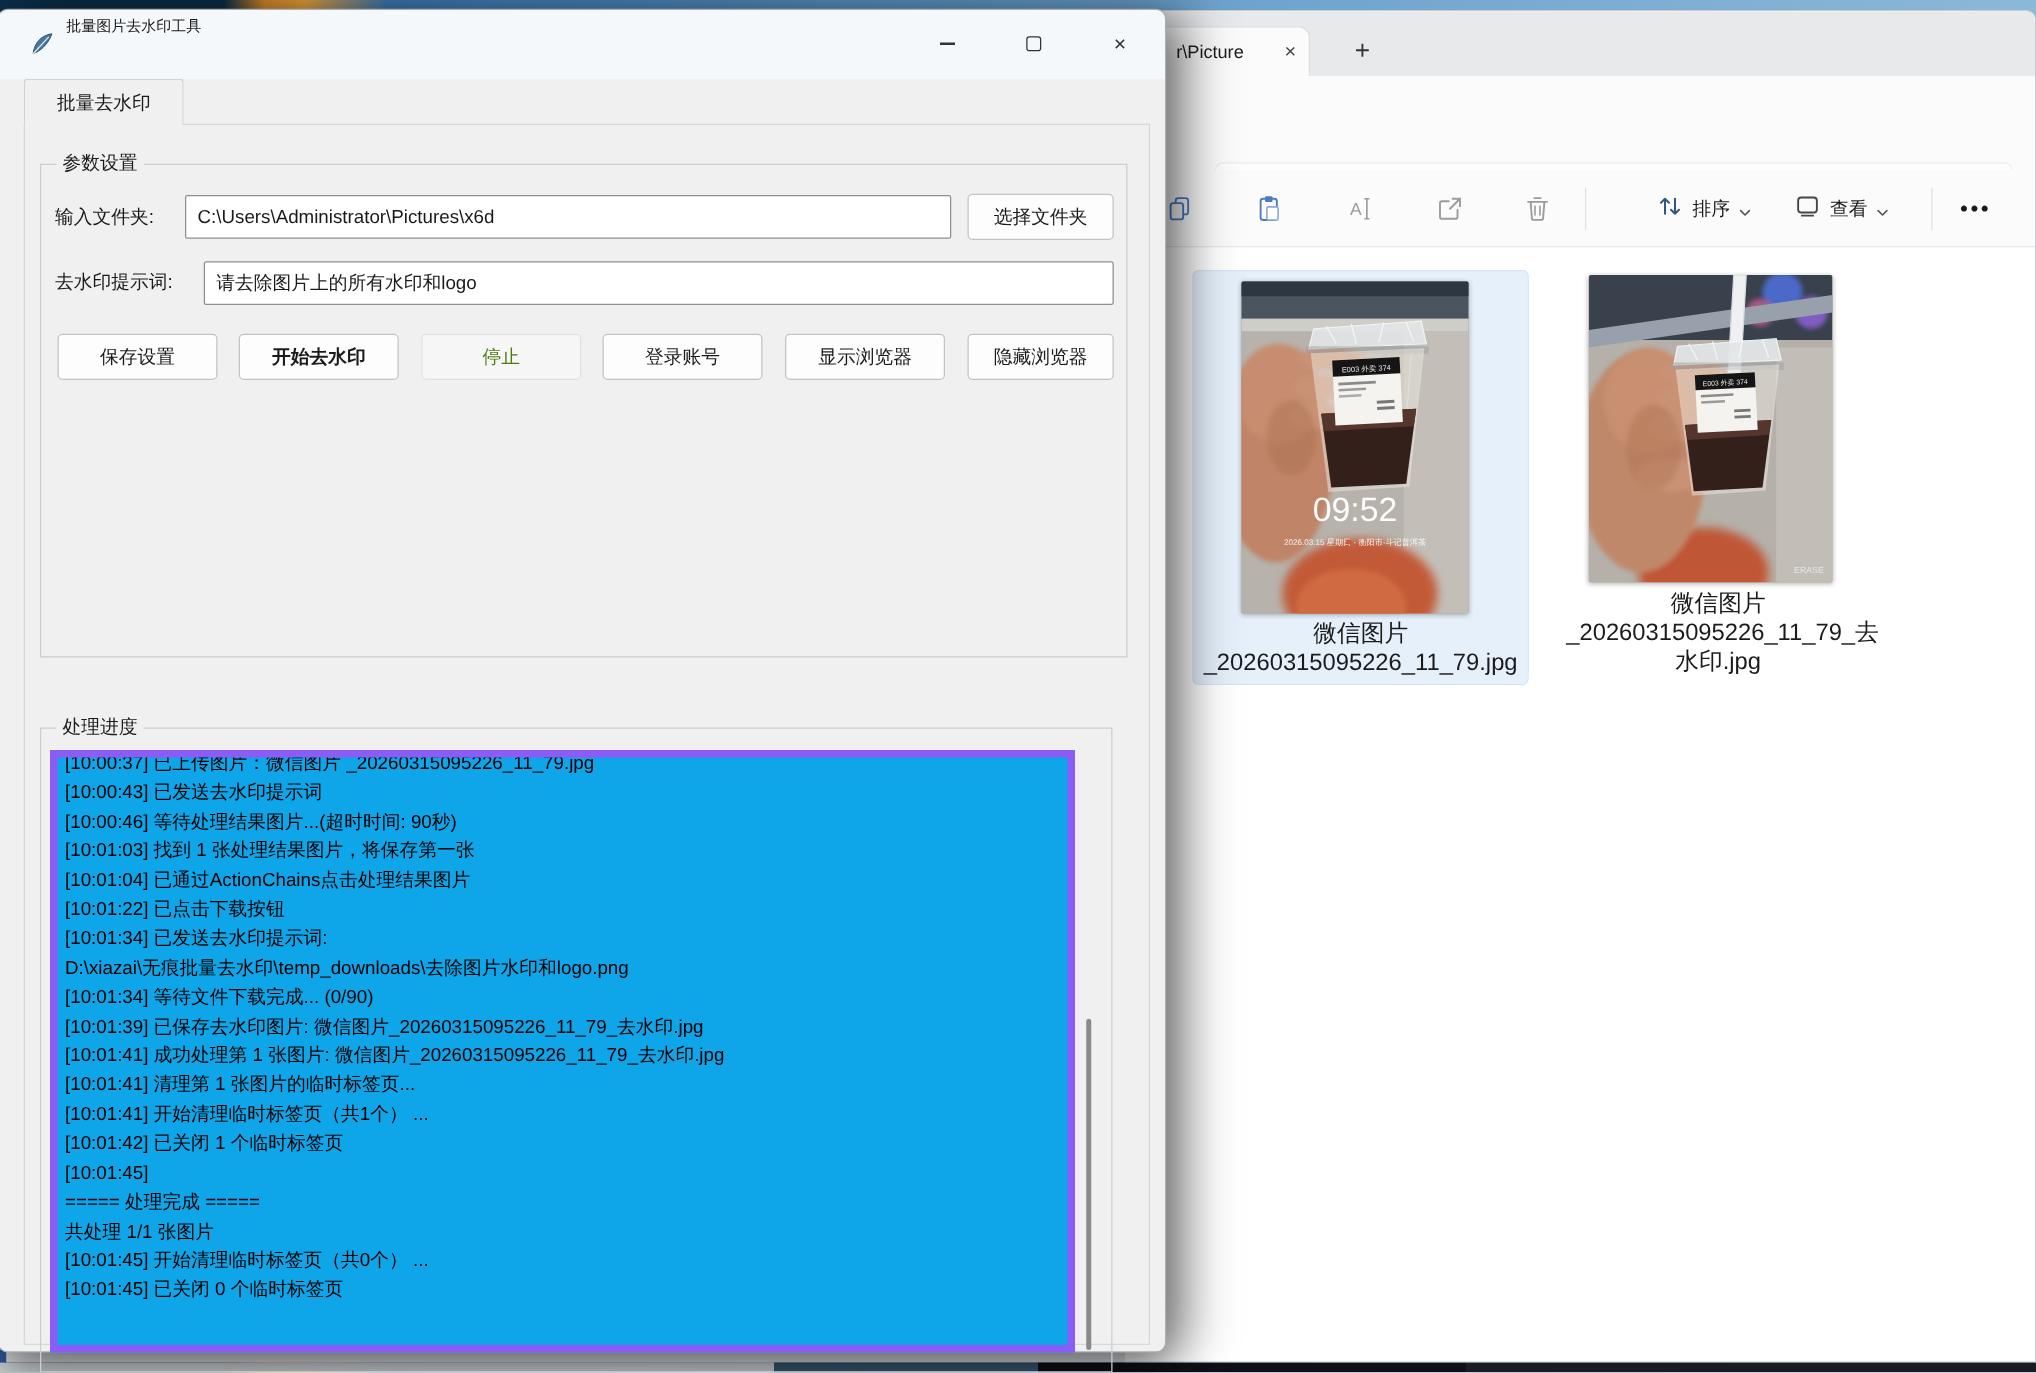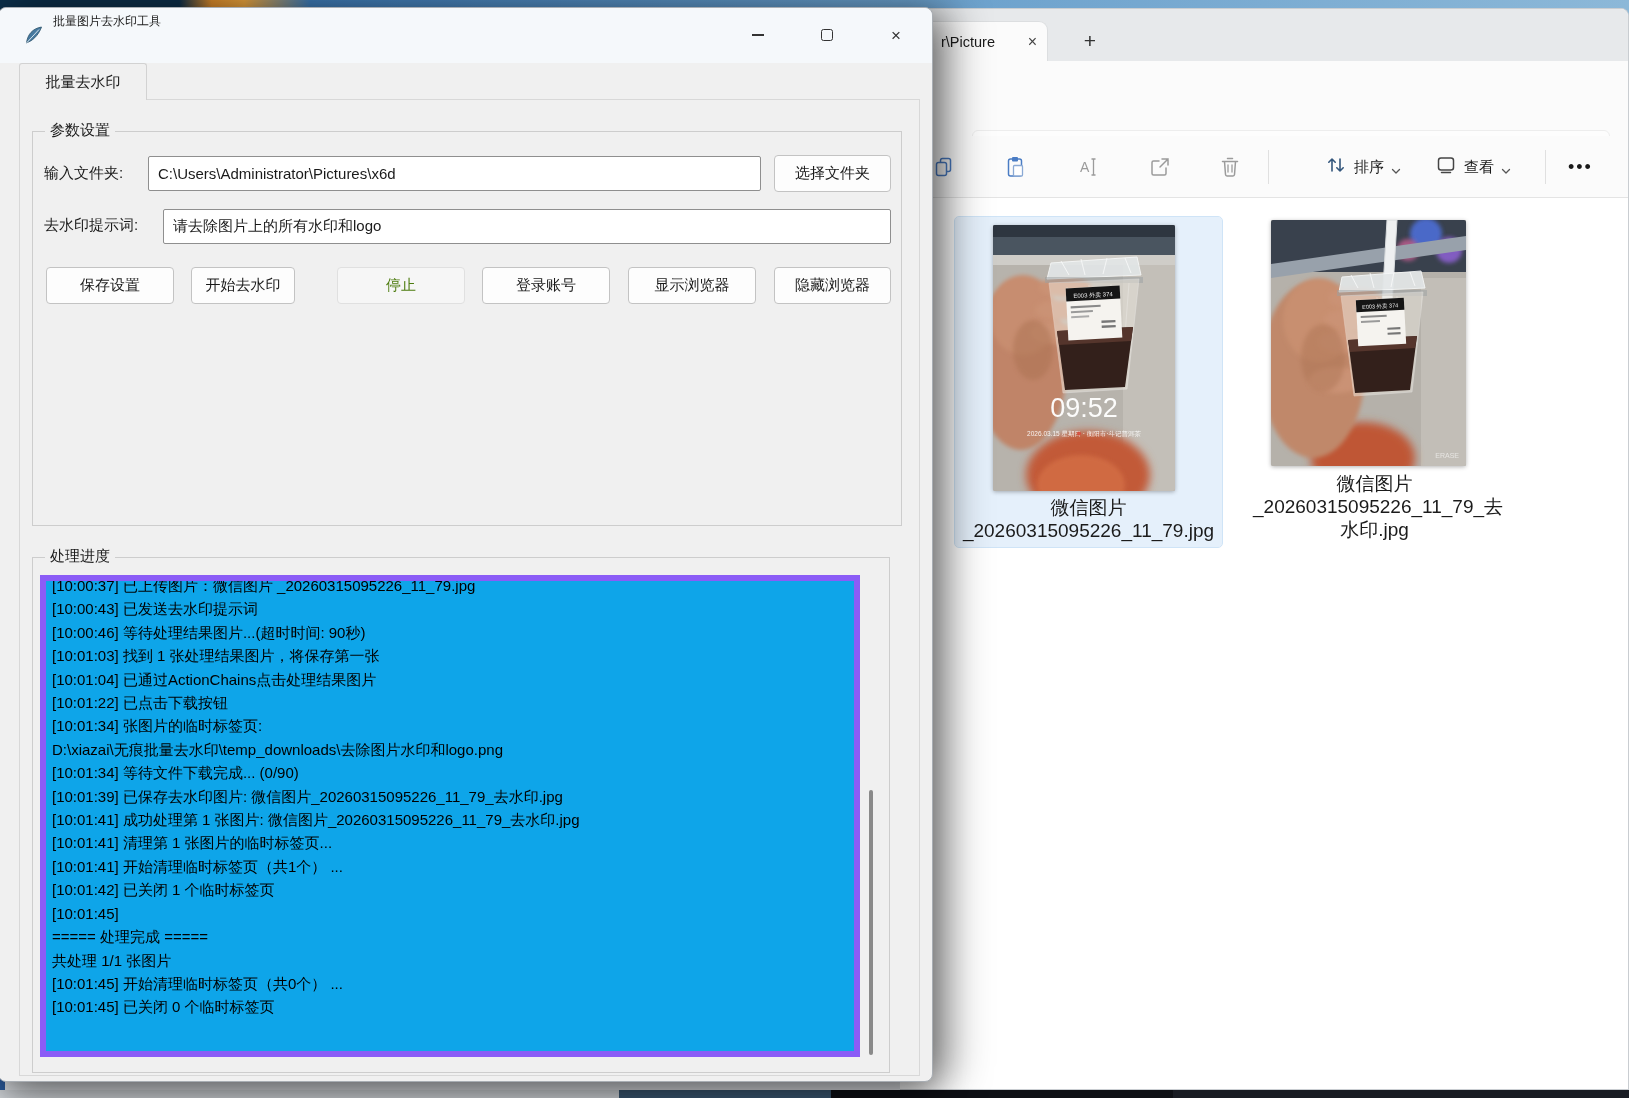--- a/index.html
+++ b/index.html
@@ -327,39 +327,39 @@
       <span class="gb-label">参数设置</span>
 
       <span class="abs fld-label" style="left:11px;top:32px;">输入文件夹:</span>
       <input class="abs tk-entry" style="left: 115px; top: 24px; width: 613px; height: 35px;" readonly="" value="C:\Users\Administrator\Pictures\x6d">
       <div class="abs tk-btn" style="left:741px;top:23px;width:117px;height:37px;">选择文件夹</div>
 
       <span class="abs fld-label" style="left:11px;top:84px;">去水印提示词:</span>
       <input class="abs tk-entry" style="left: 130px; top: 77px; width: 728px; height: 35px;" readonly="" value="请去除图片上的所有水印和logo">
 
       <div class="abs tk-btn" style="left:13px;top:135px;width:128px;height:37px;">保存设置</div>
-      <div class="abs tk-btn" style="left:158px;top:135px;width:104px;height:37px;">开始去水印</div>
+      <div class="abs tk-btn" style="left:158px;top:135px;width:128px;height:37px;font-weight:bold;">开始去水印</div>
       <div class="abs tk-btn disabled" style="left:304px;top:135px;width:128px;height:37px;">停止</div>
       <div class="abs tk-btn" style="left:449px;top:135px;width:128px;height:37px;">登录账号</div>
       <div class="abs tk-btn" style="left:595px;top:135px;width:128px;height:37px;">显示浏览器</div>
       <div class="abs tk-btn" style="left:741px;top:135px;width:117px;height:37px;">隐藏浏览器</div>
 
     </div>
 
-    <div class="abs gb" style="left:33px;top:549px;width:858px;height:516px;text-decoration:underline;">
+    <div class="abs gb" style="left:33px;top:574px;width:858px;height:516px;text-decoration:underline;">
       <span class="gb-label">处理进度</span>
       <div class="abs log" style="left:7px;top:17px;width:820px;height:482px;">
         <div class="log-inner">
           <div class="logline">[10:00:37] 已上传图片：微信图片 _20260315095226_11_79.jpg</div>
           <div class="logline">[10:00:43] 已发送去水印提示词</div>
           <div class="logline">[10:00:46] 等待处理结果图片...(超时时间: 90秒)</div>
           <div class="logline">[10:01:03] 找到 1 张处理结果图片，将保存第一张</div>
           <div class="logline">[10:01:04] 已通过ActionChains点击处理结果图片</div>
           <div class="logline">[10:01:22] 已点击下载按钮</div>
-          <div class="logline">[10:01:34] 张图片的临时标签页:</div>
+          <div class="logline">[10:01:34] 已发送去水印提示词:</div>
           <div class="logline">D:\xiazai\无痕批量去水印\temp_downloads\去除图片水印和logo.png</div>
           <div class="logline">[10:01:34] 等待文件下载完成... (0/90)</div>
           <div class="logline">[10:01:39] 已保存去水印图片: 微信图片_20260315095226_11_79_去水印.jpg</div>
           <div class="logline">[10:01:41] 成功处理第 1 张图片: 微信图片_20260315095226_11_79_去水印.jpg</div>
           <div class="logline">[10:01:41] 清理第 1 张图片的临时标签页...</div>
           <div class="logline">[10:01:41] 开始清理临时标签页（共1个） ...</div>
           <div class="logline">[10:01:42] 已关闭 1 个临时标签页</div>
           <div class="logline">[10:01:45]</div>
           <div class="logline">===== 处理完成 =====</div>
           <div class="logline">共处理 1/1 张图片</div>

